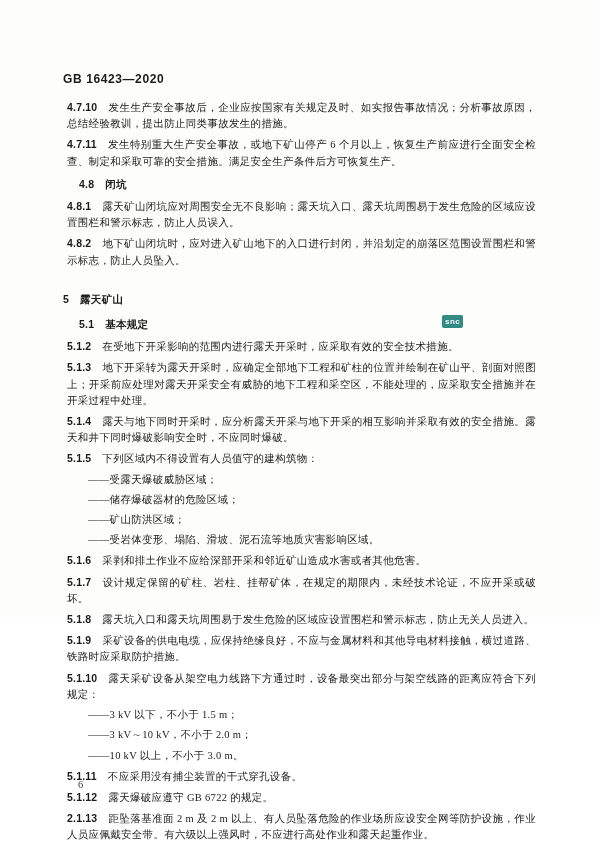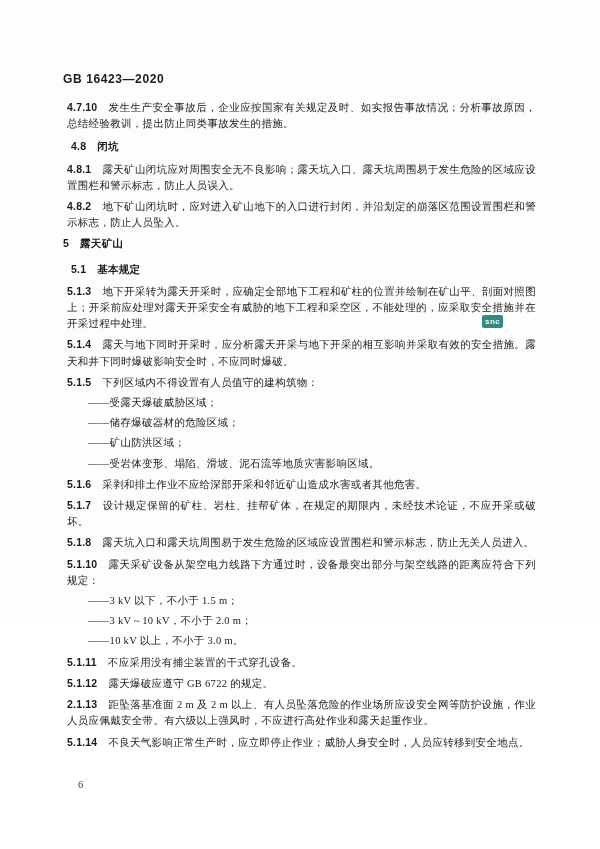--- a/index.html
+++ b/index.html
@@ -41,22 +41,22 @@
     font-weight: bold;
     margin-right: 11px;
     font-family: "Liberation Sans", "DejaVu Sans", sans-serif;
     letter-spacing: 0.2px;
   }
   .doc-body p.heading,
   .doc-body p.chapter {
     font-weight: bold;
     text-align: left;
   }
-  .doc-body p.heading { margin: 6px 0 5px 8px; }
-  .doc-body p.chapter { margin: 4px 0 8px 0; }
+  .doc-body p.heading { margin: 6px 0 5px 16px; }
+  .doc-body p.chapter { margin: 22px 0 8px 0; }
   .doc-body p.dash { padding-left: 21px; }
   .page-number {
     position: absolute;
     left: 78px;
     top: 779px;
     font-size: 10.5px;
     color: #3a3a3a;
   }
   .watermark-badge {
     position: absolute;
@@ -65,46 +65,48 @@
     background: #0f766e;
     color: #f2f6fb;
     font-family: "Liberation Sans", "DejaVu Sans", sans-serif;
     font-size: 8px;
     font-weight: bold;
     line-height: 9px;
     padding: 2px 3px;
     border-radius: 2px;
     opacity: 0.85;
     letter-spacing: 0.5px;
-    margin-left: 40px;
   }
 </style>
 </head>
 <body>
 
 <div class="page">
   <div class="std-header">GB 16423—2020</div>
 
   <div class="doc-body">
       <p class="clause"><b>4.7.10</b><span>发生生产安全事故后，企业应按国家有关规定及时、如实报告事故情况；分析事故原因，总结经验教训，提出防止同类事故发生的措施。</span></p>
+      <p class="clause"><b>4.7.11</b><span>发生特别重大生产安全事故，或地下矿山停产 6 个月以上，恢复生产前应进行全面安全检查、制定和采取可靠的安全措施。满足安全生产条件后方可恢复生产。</span></p>
       <p class="heading"><b>4.8</b><span>闭坑</span></p>
       <p class="clause"><b>4.8.1</b><span>露天矿山闭坑应对周围安全无不良影响；露天坑入口、露天坑周围易于发生危险的区域应设置围栏和警示标志，防止人员误入。</span></p>
       <p class="clause"><b>4.8.2</b><span>地下矿山闭坑时，应对进入矿山地下的入口进行封闭，并沿划定的崩落区范围设置围栏和警示标志，防止人员坠入。</span></p>
       <p class="chapter"><b>5</b><span>露天矿山</span></p>
       <p class="heading"><b>5.1</b><span>基本规定</span></p>
+      <p class="clause"><b>5.1.2</b><span>在受地下开采影响的范围内进行露天开采时，应采取有效的安全技术措施。</span></p>
       <p class="clause"><b>5.1.3</b><span>地下开采转为露天开采时，应确定全部地下工程和矿柱的位置并绘制在矿山平、剖面对照图上；开采前应处理对露天开采安全有威胁的地下工程和采空区，不能处理的，应采取安全措施并在开采过程中处理。</span></p>
       <p class="clause"><b>5.1.4</b><span>露天与地下同时开采时，应分析露天开采与地下开采的相互影响并采取有效的安全措施。露天和井下同时爆破影响安全时，不应同时爆破。</span></p>
       <p class="clause"><b>5.1.5</b><span>下列区域内不得设置有人员值守的建构筑物：</span></p>
       <p class="dash"><span>——受露天爆破威胁区域；</span></p>
       <p class="dash"><span>——储存爆破器材的危险区域；</span></p>
       <p class="dash"><span>——矿山防洪区域；</span></p>
       <p class="dash"><span>——受岩体变形、塌陷、滑坡、泥石流等地质灾害影响区域。</span></p>
       <p class="clause"><b>5.1.6</b><span>采剥和排土作业不应给深部开采和邻近矿山造成水害或者其他危害。</span></p>
       <p class="clause"><b>5.1.7</b><span>设计规定保留的矿柱、岩柱、挂帮矿体，在规定的期限内，未经技术论证，不应开采或破坏。</span></p>
       <p class="clause"><b>5.1.8</b><span>露天坑入口和露天坑周围易于发生危险的区域应设置围栏和警示标志，防止无关人员进入。</span></p>
+      <p class="clause"><b>5.1.9</b><span>采矿设备的供电电缆，应保持绝缘良好，不应与金属材料和其他导电材料接触，横过道路、铁路时应采取防护措施。</span></p>
       <p class="clause"><b>5.1.10</b><span>露天采矿设备从架空电力线路下方通过时，设备最突出部分与架空线路的距离应符合下列规定：</span></p>
       <p class="dash"><span>——3 kV 以下，不小于 1.5 m；</span></p>
       <p class="dash"><span>——3 kV～10 kV，不小于 2.0 m；</span></p>
       <p class="dash"><span>——10 kV 以上，不小于 3.0 m。</span></p>
       <p class="clause"><b>5.1.11</b><span>不应采用没有捕尘装置的干式穿孔设备。</span></p>
       <p class="clause"><b>5.1.12</b><span>露天爆破应遵守 GB 6722 的规定。</span></p>
       <p class="clause"><b>2.1.13</b><span>距坠落基准面 2 m 及 2 m 以上、有人员坠落危险的作业场所应设安全网等防护设施，作业人员应佩戴安全带。有六级以上强风时，不应进行高处作业和露天起重作业。</span></p>
       <p class="clause"><b>5.1.14</b><span>不良天气影响正常生产时，应立即停止作业；威胁人身安全时，人员应转移到安全地点。</span></p>
     </div>
 

